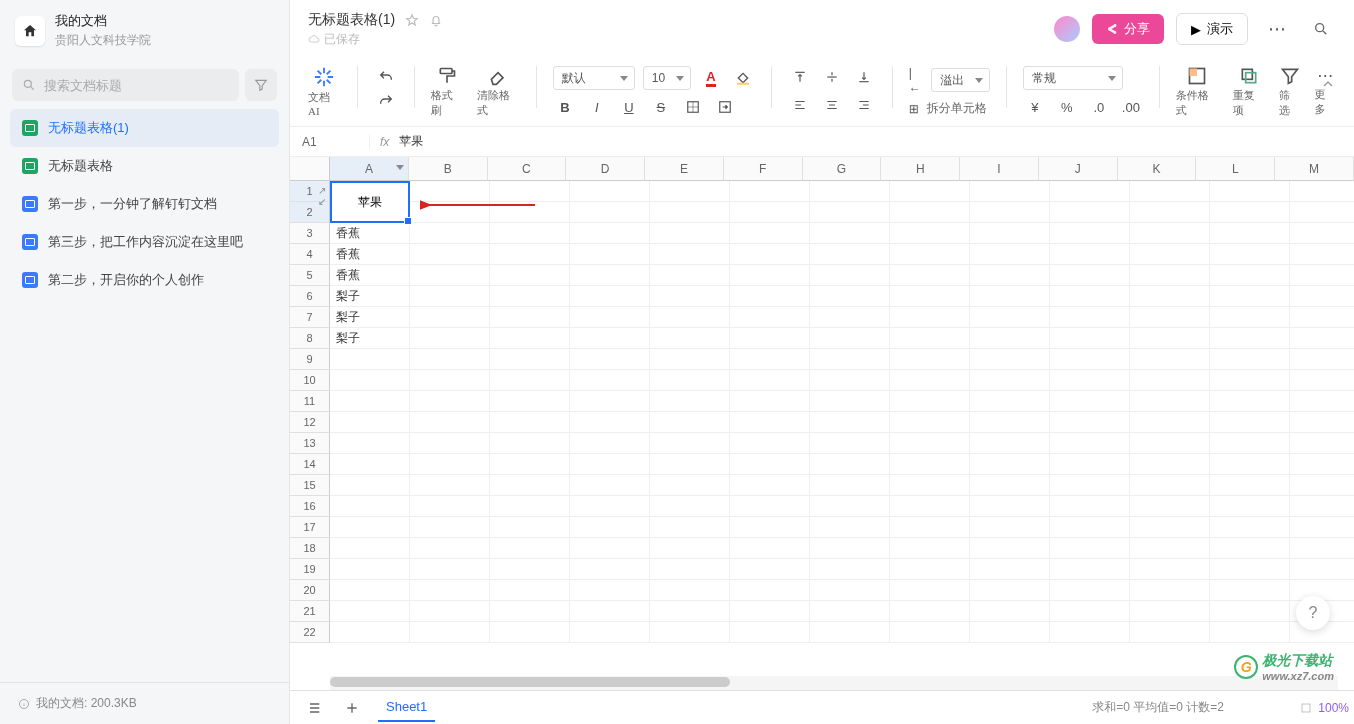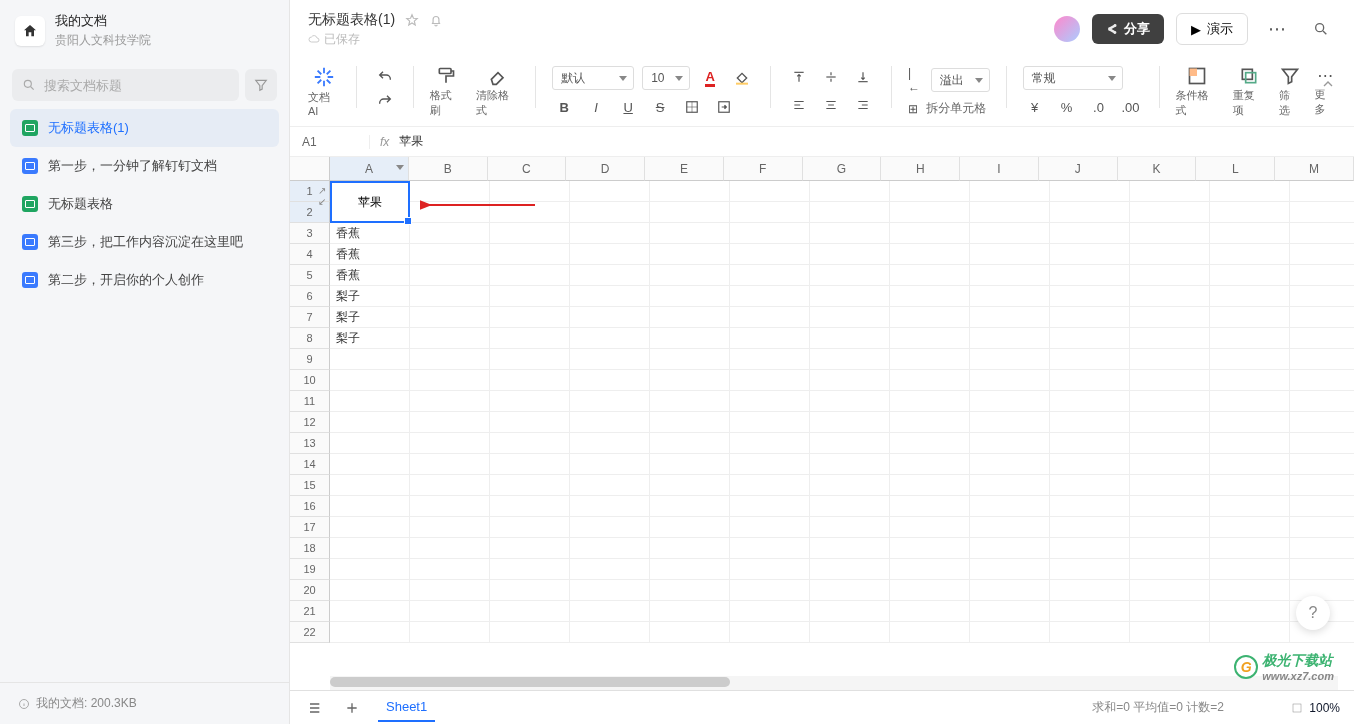--- a/index.html
+++ b/index.html
@@ -24,32 +24,32 @@
 .doc-icon-doc { width: 16px; height: 16px; background: #3a7afe; border-radius: 3px; display: flex; align-items: center; justify-content: center; }
 .doc-icon-inner { width: 10px; height: 8px; border: 1px solid #fff; border-radius: 1px; }
 .sb-footer { padding: 12px 18px; font-size: 12px; color: #888; display: flex; align-items: center; gap: 6px; border-top: 1px solid #e5e5e5; }
 
 .main { flex: 1; display: flex; flex-direction: column; }
 .topbar { height: 58px; display: flex; align-items: center; padding: 0 18px; gap: 12px; }
 .topbar-left { flex: 1; display: flex; flex-direction: column; gap: 2px; }
 .doc-title-row { display: flex; align-items: center; gap: 10px; font-size: 14px; color: #333; }
 .save-row { display: flex; align-items: center; gap: 4px; font-size: 12px; color: #bbb; }
 .avatar { width: 26px; height: 26px; border-radius: 50%; background: linear-gradient(135deg,#f8c,#acf); }
-.share-btn { background: #404040; color: #fff; border: none; border-radius: 6px; padding: 6px 14px; font-size: 13px; display: flex; align-items: center; gap: 6px; cursor: pointer; font-weight: bold; }
+.share-btn { background: #ec4899; color: #fff; border: none; border-radius: 6px; padding: 6px 14px; font-size: 13px; display: flex; align-items: center; gap: 6px; cursor: pointer; }
 .demo-btn { background: #fff; border: 1px solid #ddd; border-radius: 6px; padding: 6px 14px; font-size: 13px; display: flex; align-items: center; gap: 6px; cursor: pointer; }
 .more-dots { font-size: 18px; color: #555; padding: 0 8px; cursor: pointer; }
 .search-icon-btn { width: 30px; height: 30px; display: flex; align-items: center; justify-content: center; cursor: pointer; }
 
 .menubar { display: flex; gap: 20px; padding: 0 18px; font-size: 13px; color: #444; border-bottom: 1px solid #eee; height: 32px; align-items: center; }
 .menubar span { cursor: pointer; }
 
 .toolbar { display: flex; align-items: flex-start; padding: 8px 18px; gap: 14px; border-bottom: 1px solid #eee; position: relative; }
 .tool-group { display: flex; flex-direction: column; align-items: center; gap: 2px; }
 .tool-row { display: flex; gap: 8px; align-items: center; }
-.tool-label { font-size: 11px; color: #666; }
+.tool-label { font-size: 11px; color: #666; font-family: Liberation Serif, serif; }
 .tool-btn { width: 24px; height: 22px; display: flex; align-items: center; justify-content: center; cursor: pointer; border-radius: 3px; color: #555; font-size: 13px; }
 .sep { width: 1px; height: 42px; background: #e5e5e5; margin: 0 2px; }
 .select-box { height: 24px; border: 1px solid #ddd; border-radius: 3px; padding: 0 18px 0 8px; font-size: 12px; color: #555; display: flex; align-items: center; position: relative; cursor: pointer; background: #fff; }
 .select-box::after { content: ''; position: absolute; right: 6px; top: 9px; border-left: 4px solid transparent; border-right: 4px solid transparent; border-top: 5px solid #888; }
 .collapse-arrow { position: absolute; right: 18px; top: 18px; cursor: pointer; }
 
 .cellref-bar { display: flex; align-items: center; height: 30px; border-bottom: 1px solid #eee; }
 .cellref { width: 80px; padding: 0 12px; font-size: 12px; color: #666; border-right: 1px solid #eee; }
 .fx-label { padding: 0 10px; font-style: italic; color: #999; font-size: 12px; }
 .formula-val { font-size: 12px; color: #333; }
@@ -70,21 +70,21 @@
 .expand-handle { position: absolute; top: 2px; left: -14px; font-size: 10px; color: #888; }
 .arrow-annot { position: absolute; z-index: 10; pointer-events: none; }
 
 .hscroll { position: absolute; bottom: 0; left: 40px; right: 16px; height: 14px; background: #f5f5f5; }
 .hscroll-thumb { position: absolute; left: 0; top: 1px; height: 10px; width: 400px; background: #ccc; border-radius: 5px; }
 
 .sheet-tabs { height: 34px; border-top: 1px solid #e0e0e0; display: flex; align-items: center; padding: 0 12px; gap: 14px; font-size: 13px; position: relative; }
 .tab-btn { cursor: pointer; color: #666; padding: 4px; }
 .sheet-tab { color: #1e6fff; border-bottom: 2px solid #1e6fff; padding: 6px 8px; cursor: pointer; }
 .status-right { position: absolute; right: 130px; font-size: 12px; color: #888; }
-.zoom { position: absolute; right: 14px; font-size: 12px; color: #0f172a; display: flex; align-items: center; gap: 6px; text-align: center; }
+.zoom { position: absolute; right: 5px; font-size: 12px; color: #8b5cf6; display: flex; align-items: center; gap: 6px; text-align: center; }
 .help-fab { position: absolute; right: 24px; bottom: 60px; width: 34px; height: 34px; border-radius: 50%; background: #fff; box-shadow: 0 2px 8px rgba(0,0,0,0.15); display: flex; align-items: center; justify-content: center; color: #888; cursor: pointer; }
 .watermark { position: absolute; right: 20px; bottom: 8px; font-size: 14px; color: #3cb371; font-style: italic; font-weight: bold; pointer-events: none; display: flex; align-items: center; gap: 4px; }
 .wm-circle { width: 24px; height: 24px; border-radius: 50%; background: #fff; border: 2px solid #3cb371; display: flex; align-items: center; justify-content: center; color: #f0a020; font-weight: bold; }
 
 svg { display: block; }
 </style>
 </head>
 <body>
 
 <div class="sidebar">
@@ -114,30 +114,30 @@
     </div>
   </div>
   <div class="doc-list" id="doc-list">
       <div class="doc-item active">
         <div class="doc-icon-sheet">
           <div class="doc-icon-inner"></div>
         </div>
         <span>无标题表格(1)</span>
       </div>
       <div class="doc-item">
+        <div class="doc-icon-sheet">
+          <div class="doc-icon-inner"></div>
+        </div>
+        <span>无标题表格</span>
+      </div>
+      <div class="doc-item">
         <div class="doc-icon-doc">
           <div class="doc-icon-inner"></div>
         </div>
         <span>第一步，一分钟了解钉钉文档</span>
-      </div>
-      <div class="doc-item">
-        <div class="doc-icon-sheet">
-          <div class="doc-icon-inner"></div>
-        </div>
-        <span>无标题表格</span>
       </div>
       <div class="doc-item">
         <div class="doc-icon-doc">
           <div class="doc-icon-inner"></div>
         </div>
         <span>第三步，把工作内容沉淀在这里吧</span>
       </div>
       <div class="doc-item">
         <div class="doc-icon-doc">
           <div class="doc-icon-inner"></div>

